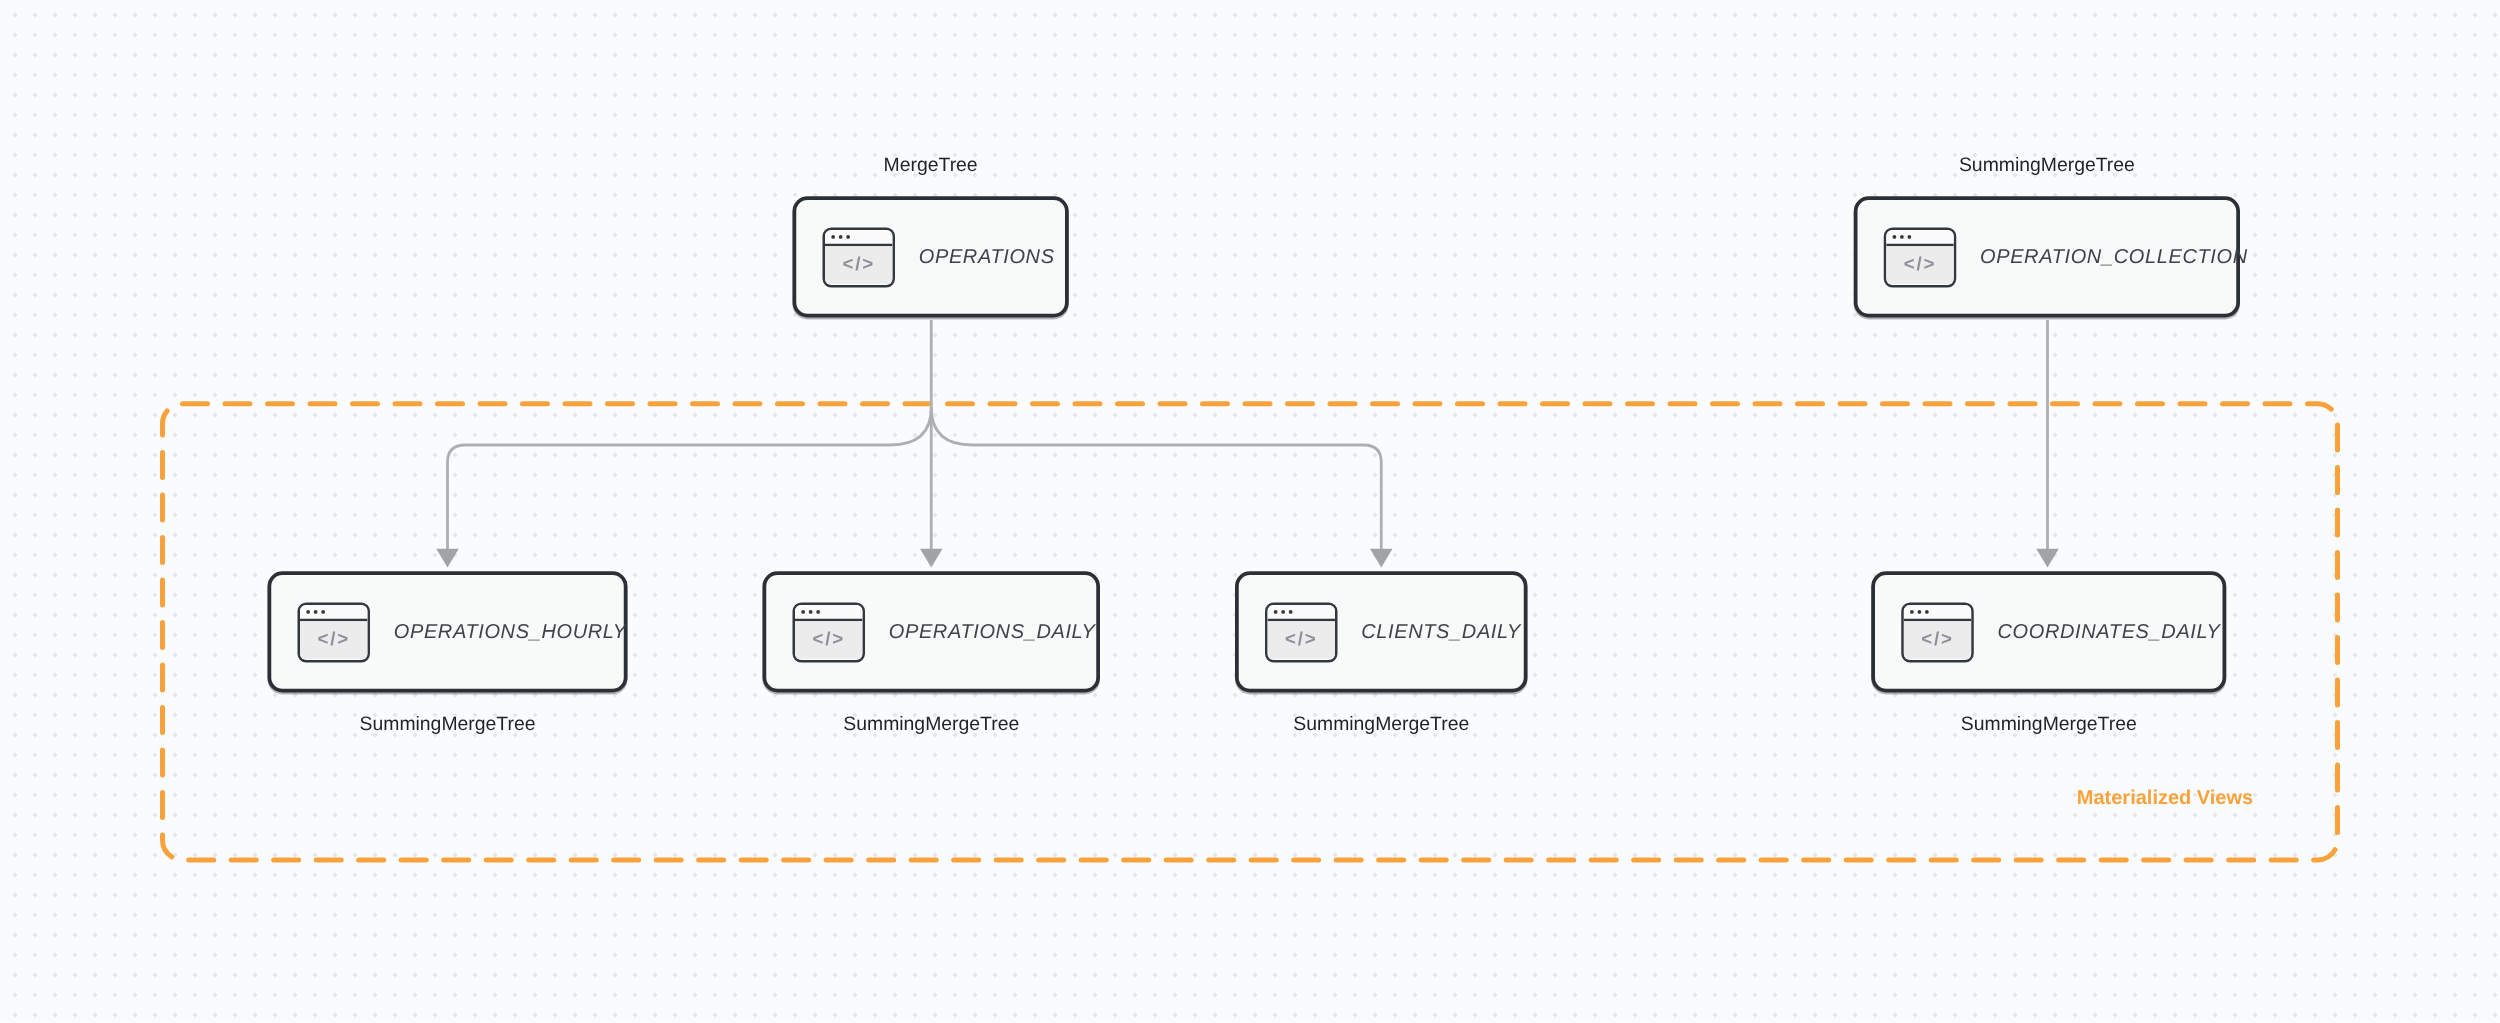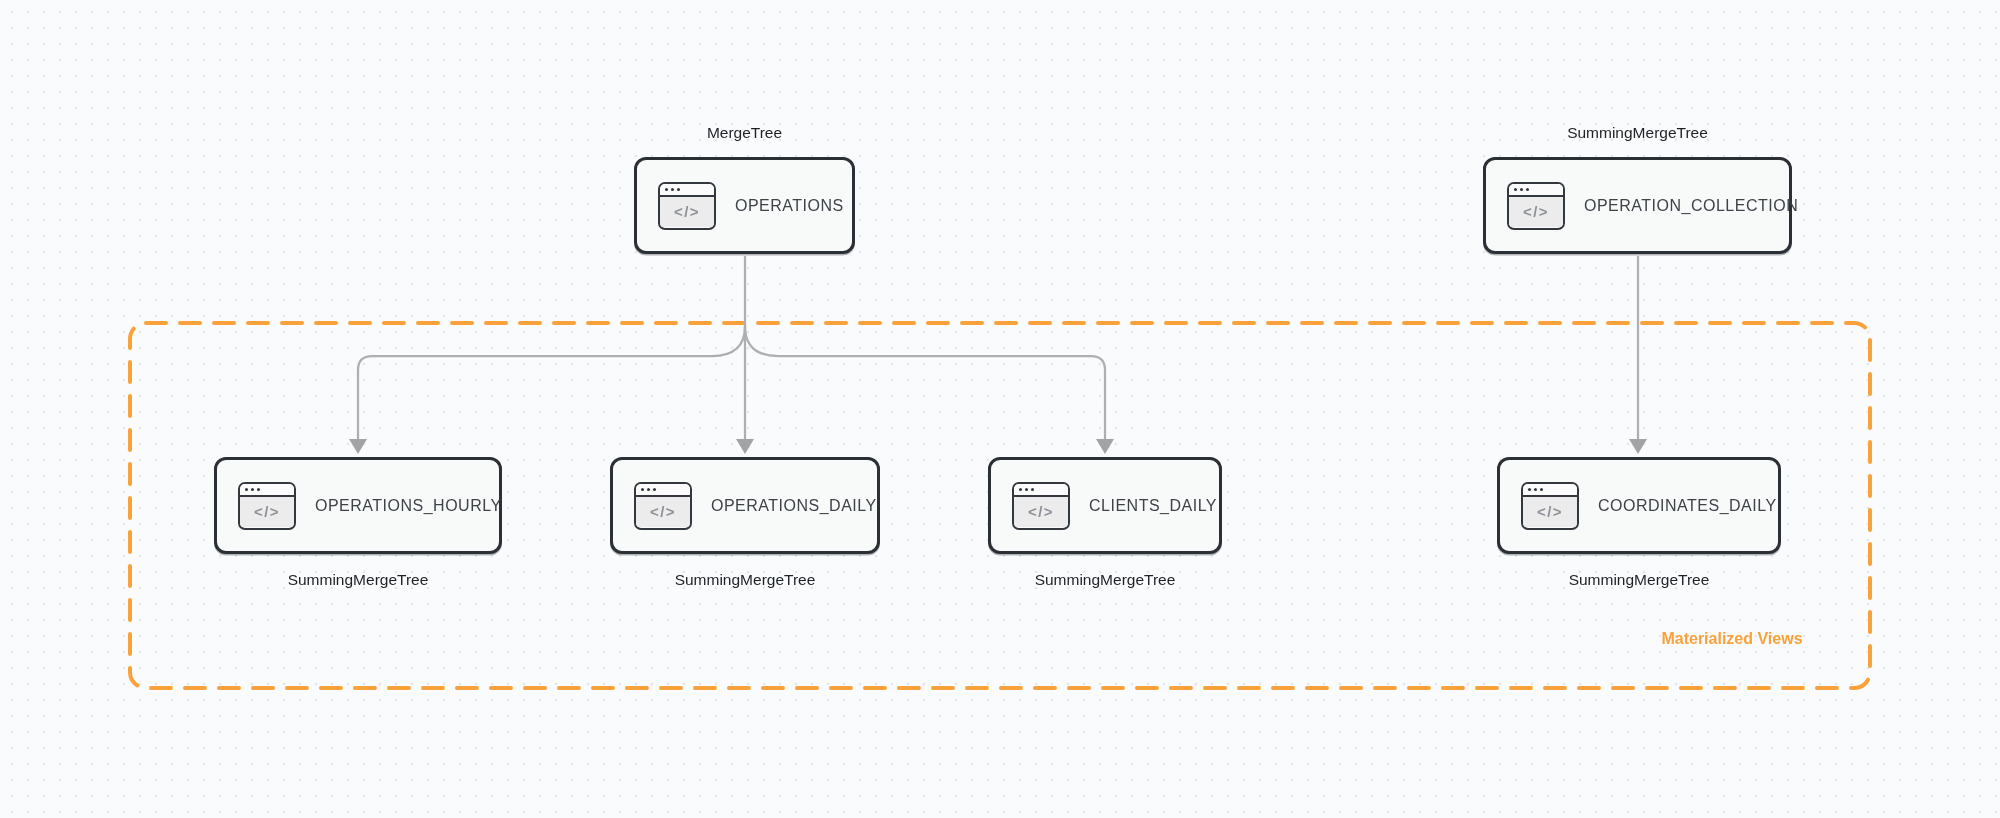--- a/index.html
+++ b/index.html
@@ -39,21 +39,21 @@
     box-sizing:border-box;height:13px;border-bottom:2.5px solid #33383e;
     display:flex;align-items:center;gap:3px;padding-left:5px;background:#fbfbfb;
   }
   .dot{width:3px;height:3px;border-radius:50%;background:#33383e;}
   .browser-body{
     height:30px;background:#ececed;display:flex;align-items:center;justify-content:center;
     color:#8d9197;font-weight:700;font-size:15px;letter-spacing:1.5px;
     font-family:"Liberation Sans",sans-serif;
   }
   .table-name{
-    font-size:16px;font-weight:500;letter-spacing:.5px;
+    font-style:italic;font-size:16px;font-weight:500;letter-spacing:.5px;
     color:#3e434a;white-space:nowrap;
   }
   .mv-label{
     position:absolute;left:1627px;top:630px;width:210px;text-align:center;
     font-size:16px;font-weight:600;color:#f9a23c;white-space:nowrap;
   }
 </style>
 </head>
 <body>
 

